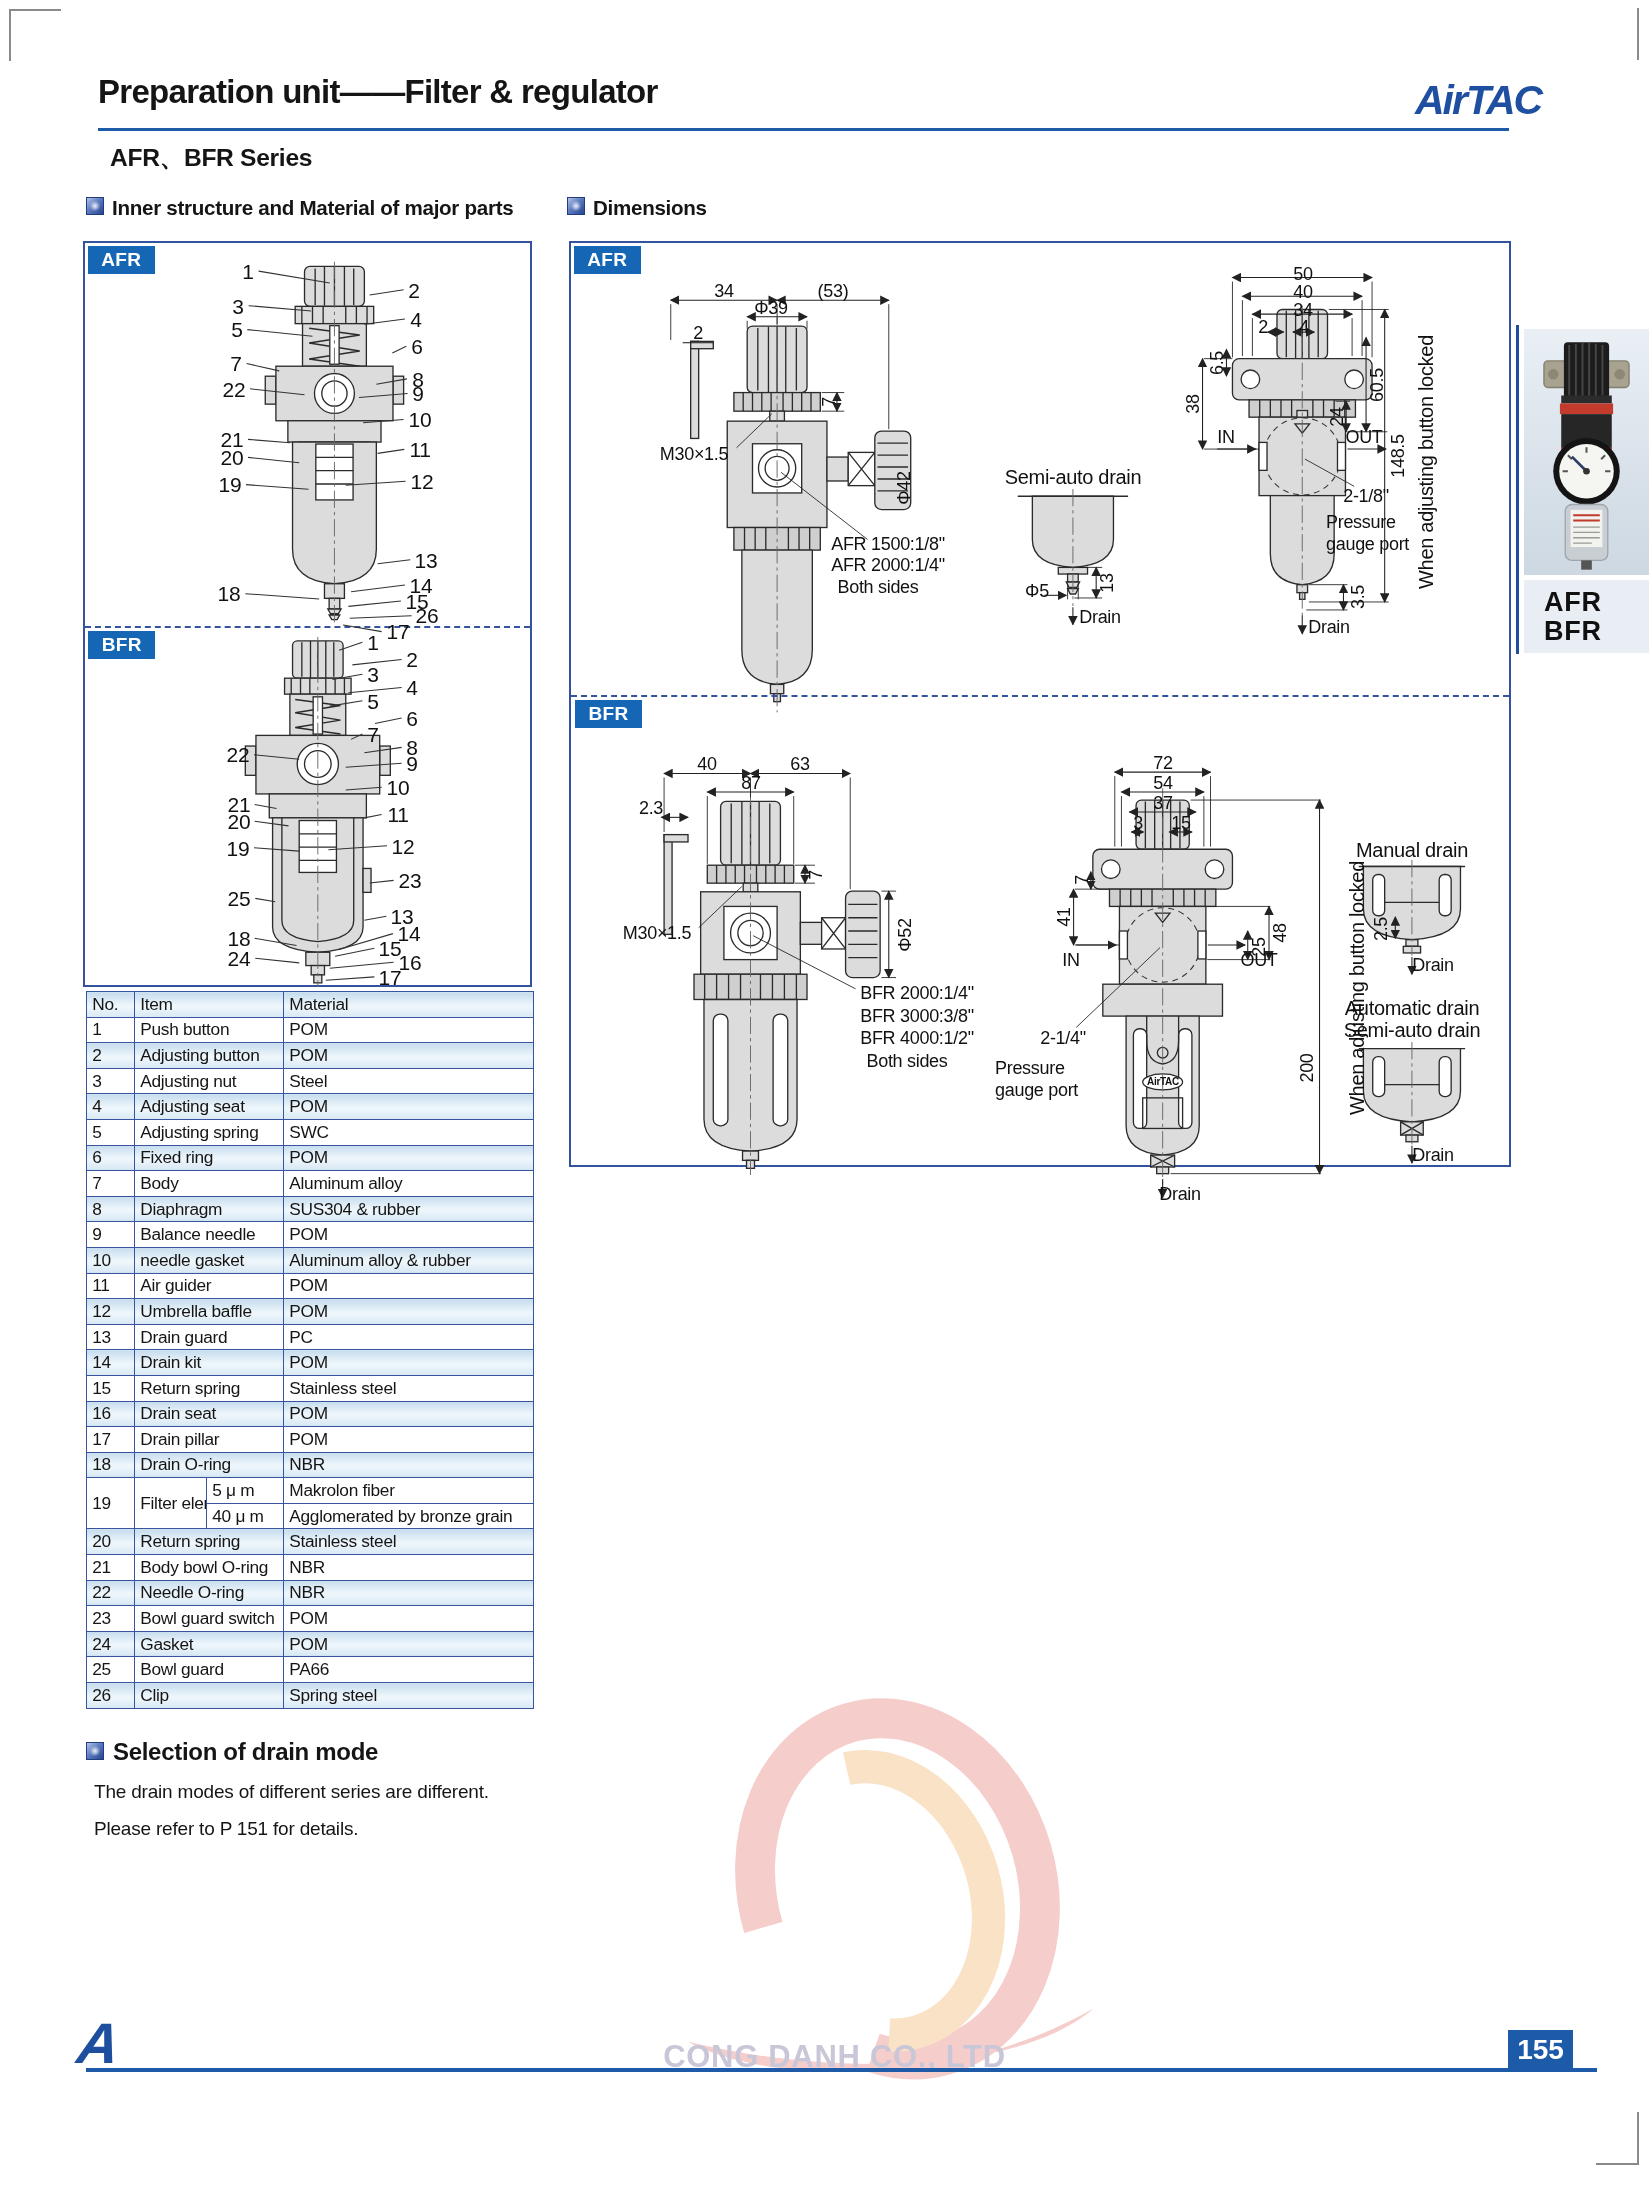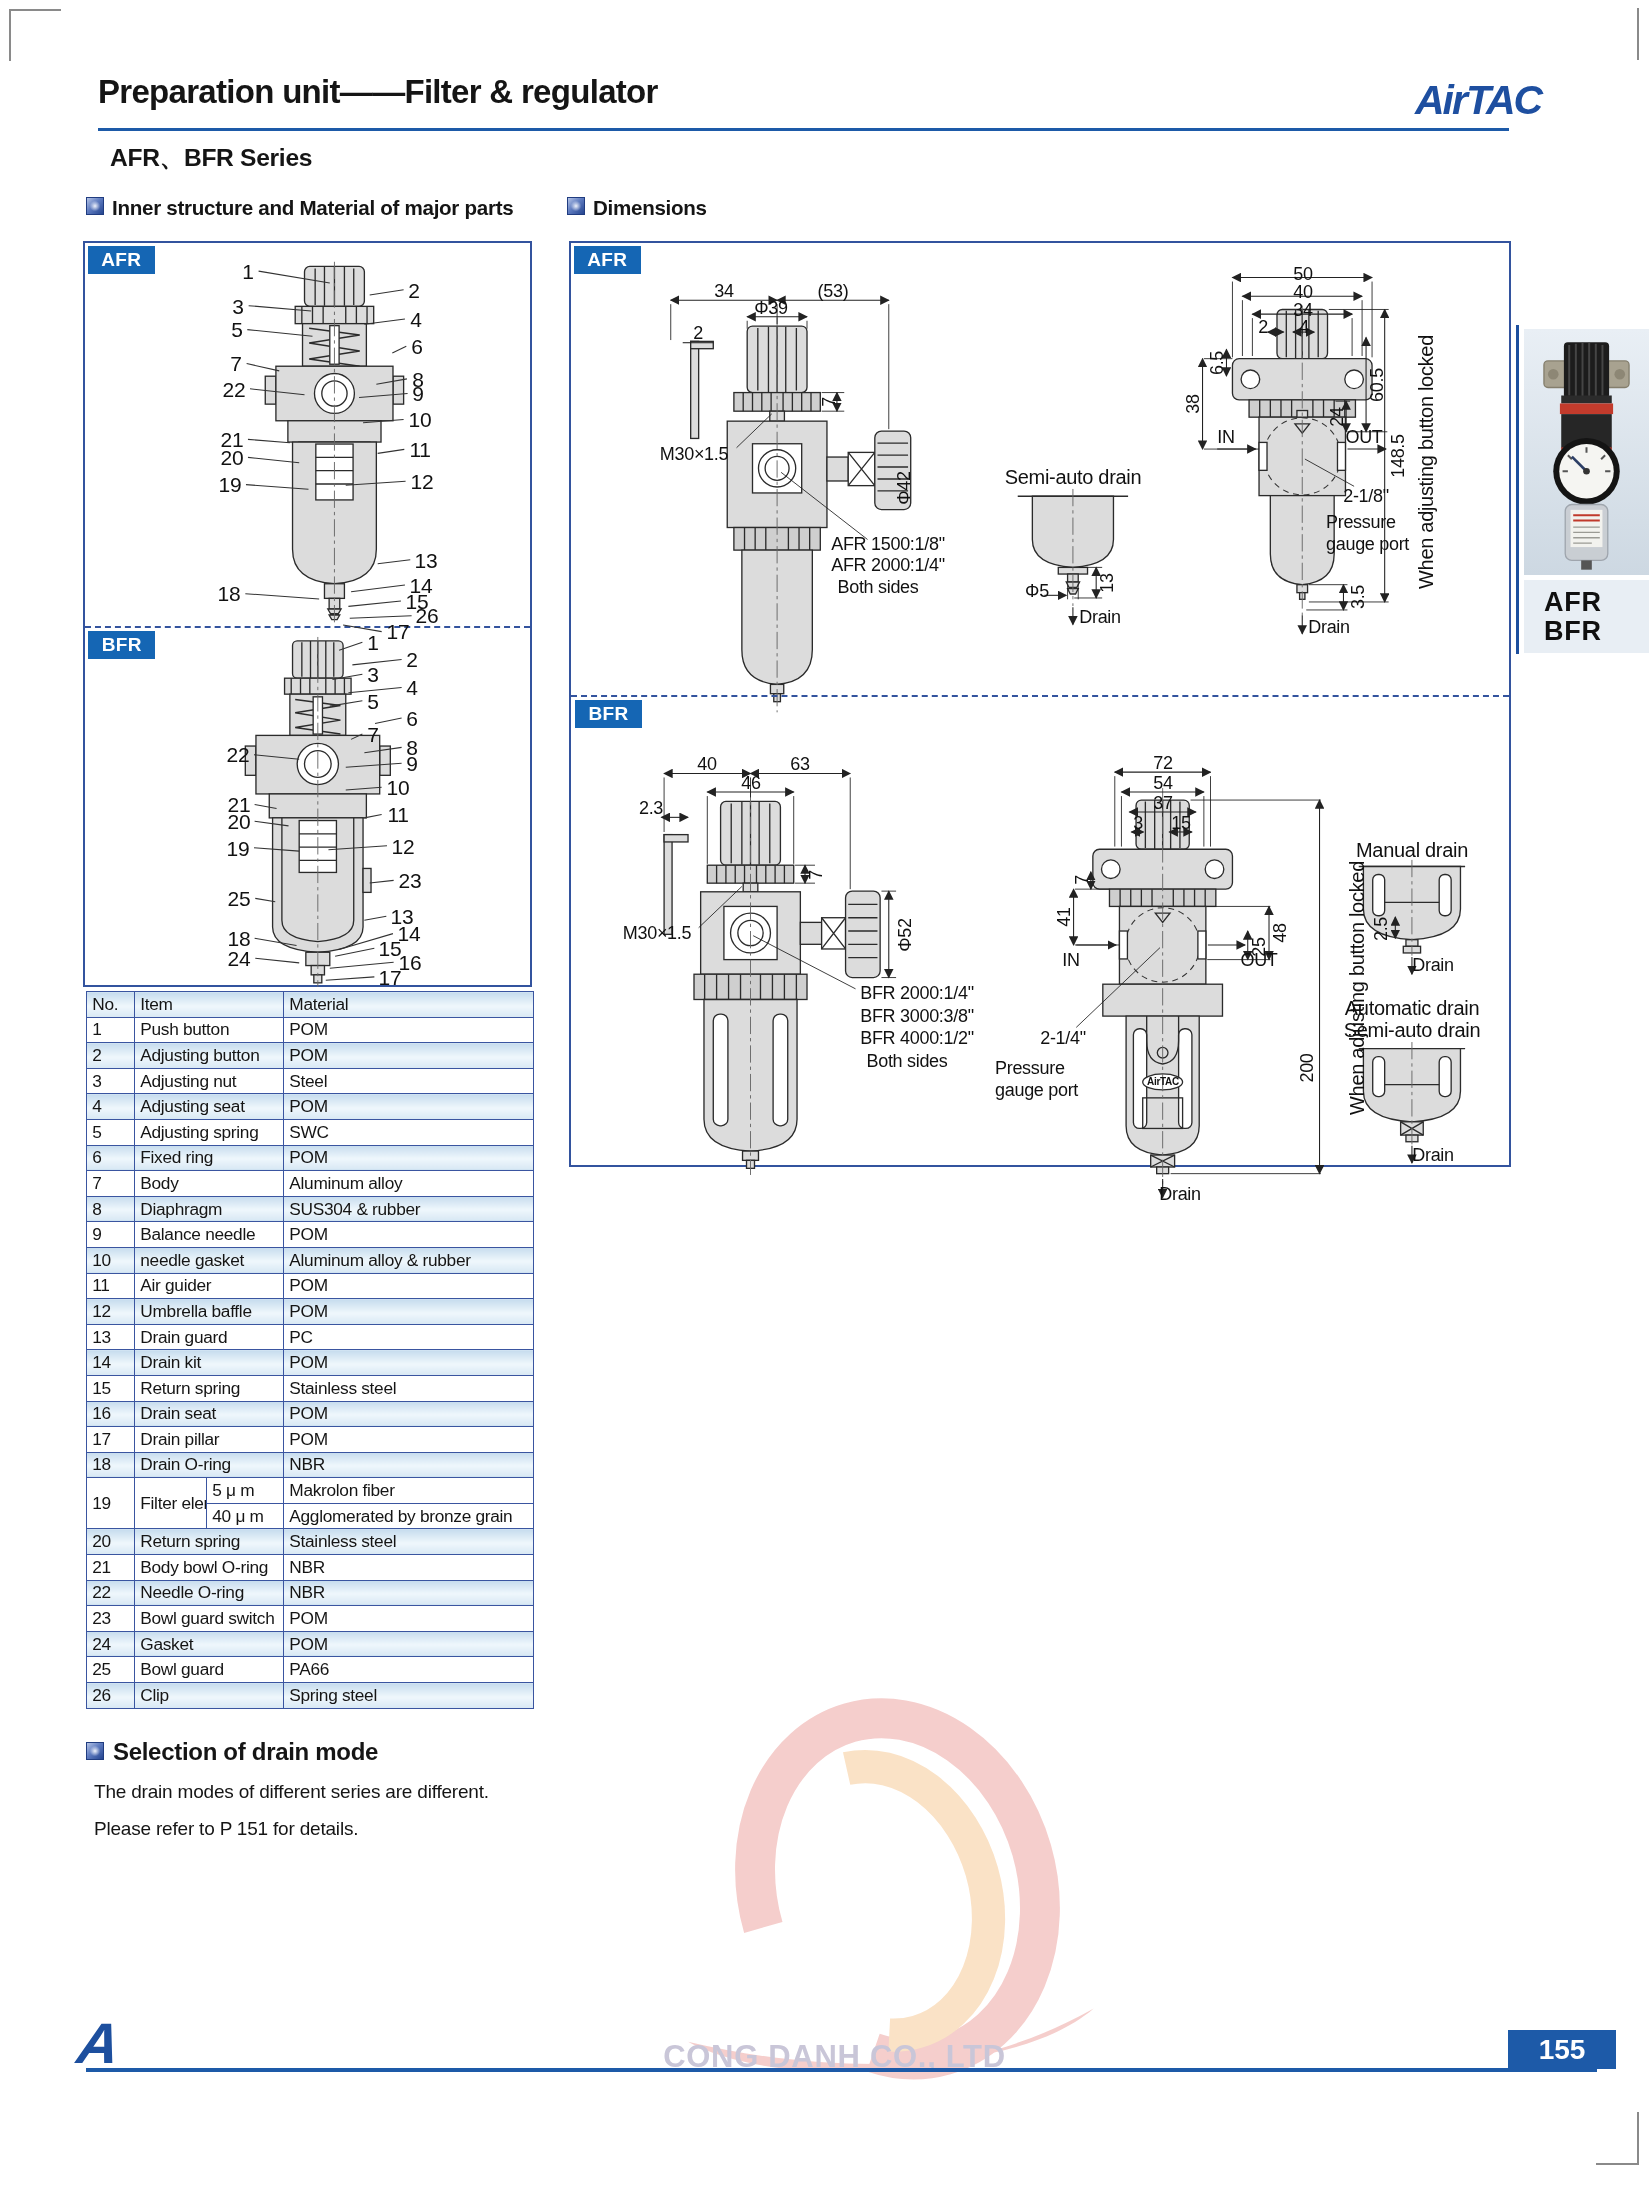--- a/index.html
+++ b/index.html
@@ -36,21 +36,21 @@
   
   table.parts{border-collapse:collapse;table-layout:fixed;width:447px;background:#fff;}
   table.parts td,table.parts th{border:1.3px solid #3a55a0;font-size:17.3px;font-weight:normal;text-align:left;padding:1.3px 5.3px;height:22px;letter-spacing:-0.3px;white-space:nowrap;overflow:hidden;color:#151515;}
   table.parts .s td, table.parts thead th{background:linear-gradient(180deg,#c6dcee 0%,#eff7fc 55%,#d8e8f4 100%);}
   
   .drainhead{font-size:24px;font-weight:bold;letter-spacing:-0.3px;}
   .drainnote{font-size:19px;letter-spacing:-0.2px;}
   
   .frule{left:86px;top:2068px;width:1511px;height:4px;background:#1d5aa8;}
   .alogo{left:78px;top:2010px;font-size:57px;font-weight:bold;font-style:italic;color:#1d4f9e;transform:skewX(-8deg);}
-  .pagebox{left:1508px;top:2030px;width:108px;height:39px;background:#1d5aa8;color:#fff;font-size:28px;font-weight:bold;display:flex;align-items:center;justify-content:center;}
+  .pagebox{left:1508px;top:2030px;width:65px;height:39px;background:#1d5aa8;color:#fff;font-size:28px;font-weight:bold;display:flex;align-items:center;justify-content:center;}
   .wmtext{left:635px;top:2039px;width:399px;text-align:center;font-size:31px;font-weight:bold;color:#c9c6d8;letter-spacing:0.7px;}
   
   .sidephoto{left:1524px;top:329px;width:125px;height:246px;background:linear-gradient(180deg,#e9eff5,#cdd8e2);}
   .sidetab{left:1524px;top:580px;width:125px;height:73px;background:#e8eef4;padding-left:20px;box-sizing:border-box;display:flex;flex-direction:column;justify-content:center;}
   .sidetab span{font-size:27px;font-weight:bold;color:#101010;line-height:29px;letter-spacing:0.7px;}
   .vrule{left:1516px;top:325px;width:3.3px;height:329px;background:#1d4f9e;}
   .corner{background:#8a8a8a;}
 </style>
 </head>
 <body>
@@ -466,21 +466,21 @@
       <span class="ann al" style="left: 755px; top: 279px;">Pressure</span>
       <span class="ann al" style="left: 755px; top: 301px;">gauge port</span>
       <span class="ann rot" style="left: 855px; top: 219px; font-size: 20px;">When adjusting button locked</span>
       <span class="ann rot" style="left: 787px; top: 354px;">3.5</span>
       <span class="ann" style="left: 758px; top: 384px;">Drain</span>
     </div>
   <div class="abs anns">
       <svg class="leads" viewBox="0 0 1411 1387" width="938" height="922"></svg>
       <span class="ann" style="left: 136px; top: 521px;">40</span>
       <span class="ann" style="left: 229px; top: 521px;">63</span>
-      <span class="ann" style="left: 180px; top: 540px;">46</span>
+      <span class="ann" style="left: 180px; top: 540px;">87</span>
       <span class="ann" style="left: 80px; top: 565px;">2.3</span>
       <span class="ann rot" style="left: 245px; top: 632px;">7</span>
       <span class="ann" style="left: 86px; top: 690px;">M30×1.5</span>
       <span class="ann rot" style="left: 334px; top: 692px;">Φ52</span>
       <span class="ann" style="left: 346px; top: 750px;">BFR 2000:1/4"</span>
       <span class="ann" style="left: 346px; top: 773px;">BFR 3000:3/8"</span>
       <span class="ann" style="left: 346px; top: 795px;">BFR 4000:1/2"</span>
       <span class="ann" style="left: 336px; top: 818px;">Both sides</span>
       <span class="ann" style="left: 592px; top: 520px;">72</span>
       <span class="ann" style="left: 592px; top: 540px;">54</span>

